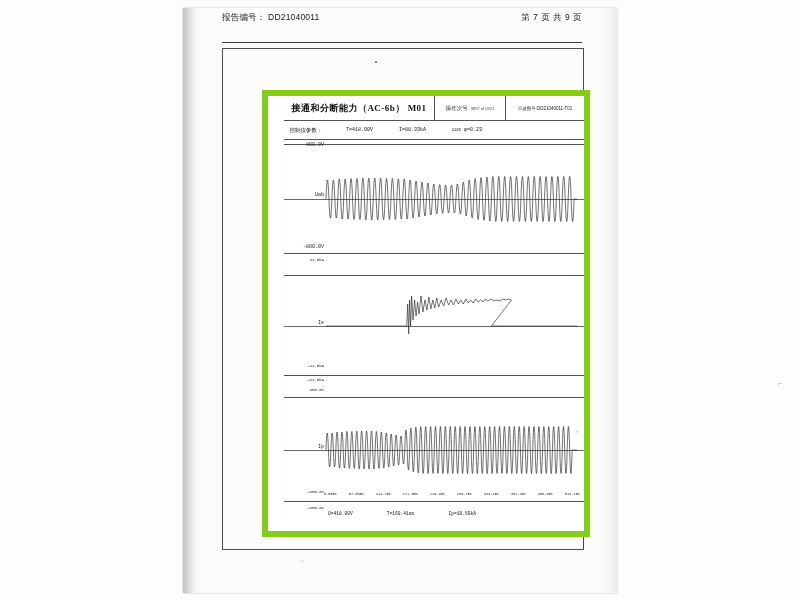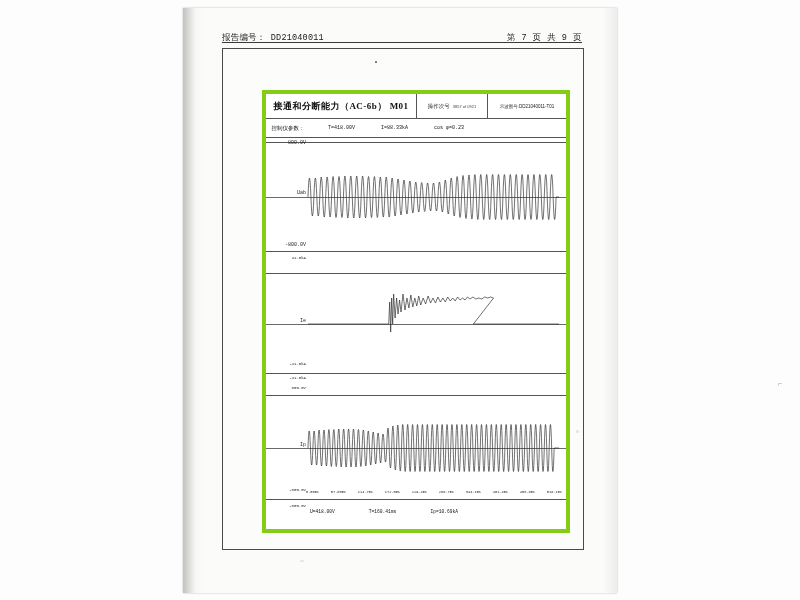--- a/index.html
+++ b/index.html
@@ -21,44 +21,44 @@
   .sheet:before{
     content:"";position:absolute;left:0;top:0;width:22px;height:100%;
     background:linear-gradient(90deg,#e9e9e7 0%,#f7f7f5 60%,#fbfbfa 100%);
   }
   .sheet:after{
     content:"";position:absolute;right:0;top:0;width:14px;height:100%;
     background:linear-gradient(270deg,#ececeb 0%,#fbfbfa 100%);
   }
   
   .doc-header{
-    position:absolute;left:222px;top:32px;width:360px;
+    position:absolute;left:222px;top:12px;width:360px;
     display:flex;justify-content:space-between;align-items:flex-end;
-    font-size:8.5px;color:#1a1a1a;font-family:Liberation Mono, monospace;
+    font-size:8.5px;color:#1a1a1a;font-family:Liberation Sans, sans-serif;
     letter-spacing:.2px;
     gap:48px;
   }
   .doc-header .right{letter-spacing:.5px;}
   .hrule{
     position:absolute;left:222px;top:42px;width:360px;height:1px;background:#3a3a3a;
   }
   
   .frame{
     position:absolute;left:222px;top:48px;width:360px;height:500px;
     border:1px solid #4a4a4a;
     background:#fcfcfb;
   }
   .frame-dot{
     position:absolute;left:152px;top:12px;width:2px;height:2px;border-radius:50%;
     background:#555;
   }
   
   .card{
     position:absolute;left:262px;top:90px;width:300px;height:435px;
-    border:4px solid #84cc16;background:#fff;
+    border:6px solid #84cc16;background:#fff;padding-left:16px;
   }
   .card-title-row{
     position:relative;height:24px;border-bottom:1px solid #555;display:flex;align-items:center;
   }
   .card-title{
     flex:0 0 150px;text-align:center;font-size:9px;color:#111;
     font-family:"Liberation Serif", serif;font-weight:bold;letter-spacing:.5px;
   }
   .cell-div{width:1px;height:100%;background:#555;}
   .card-sub{

